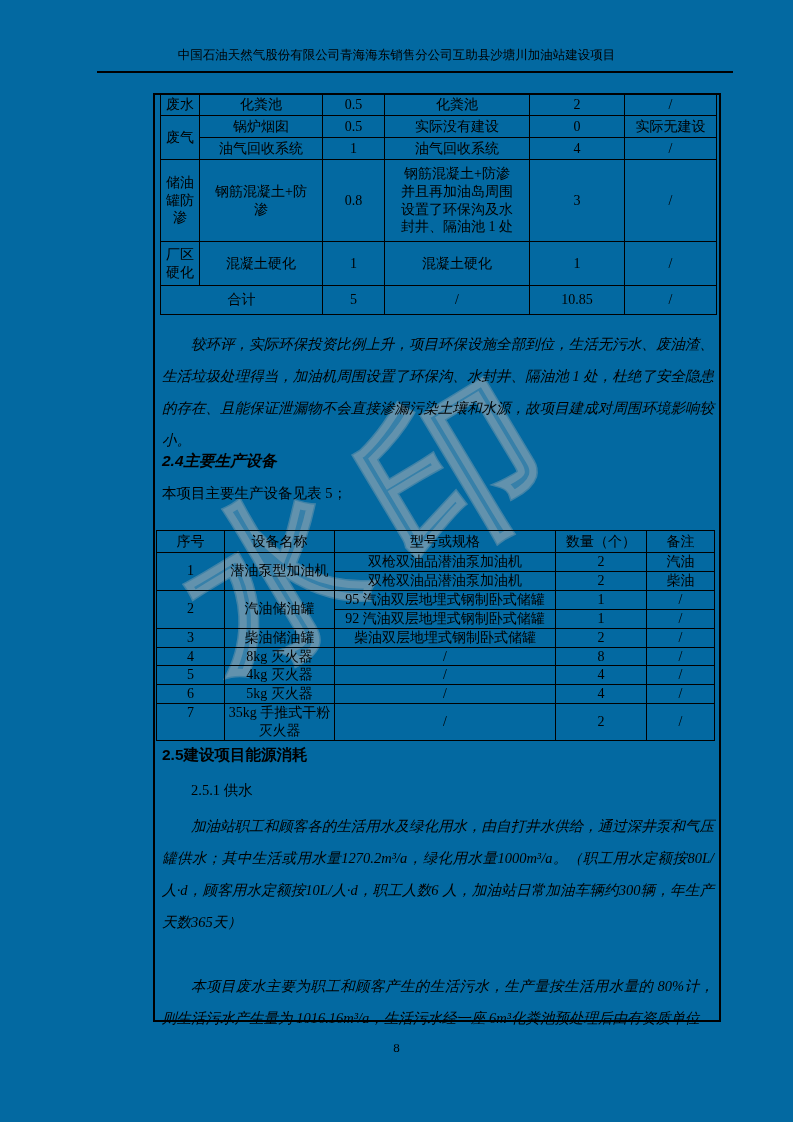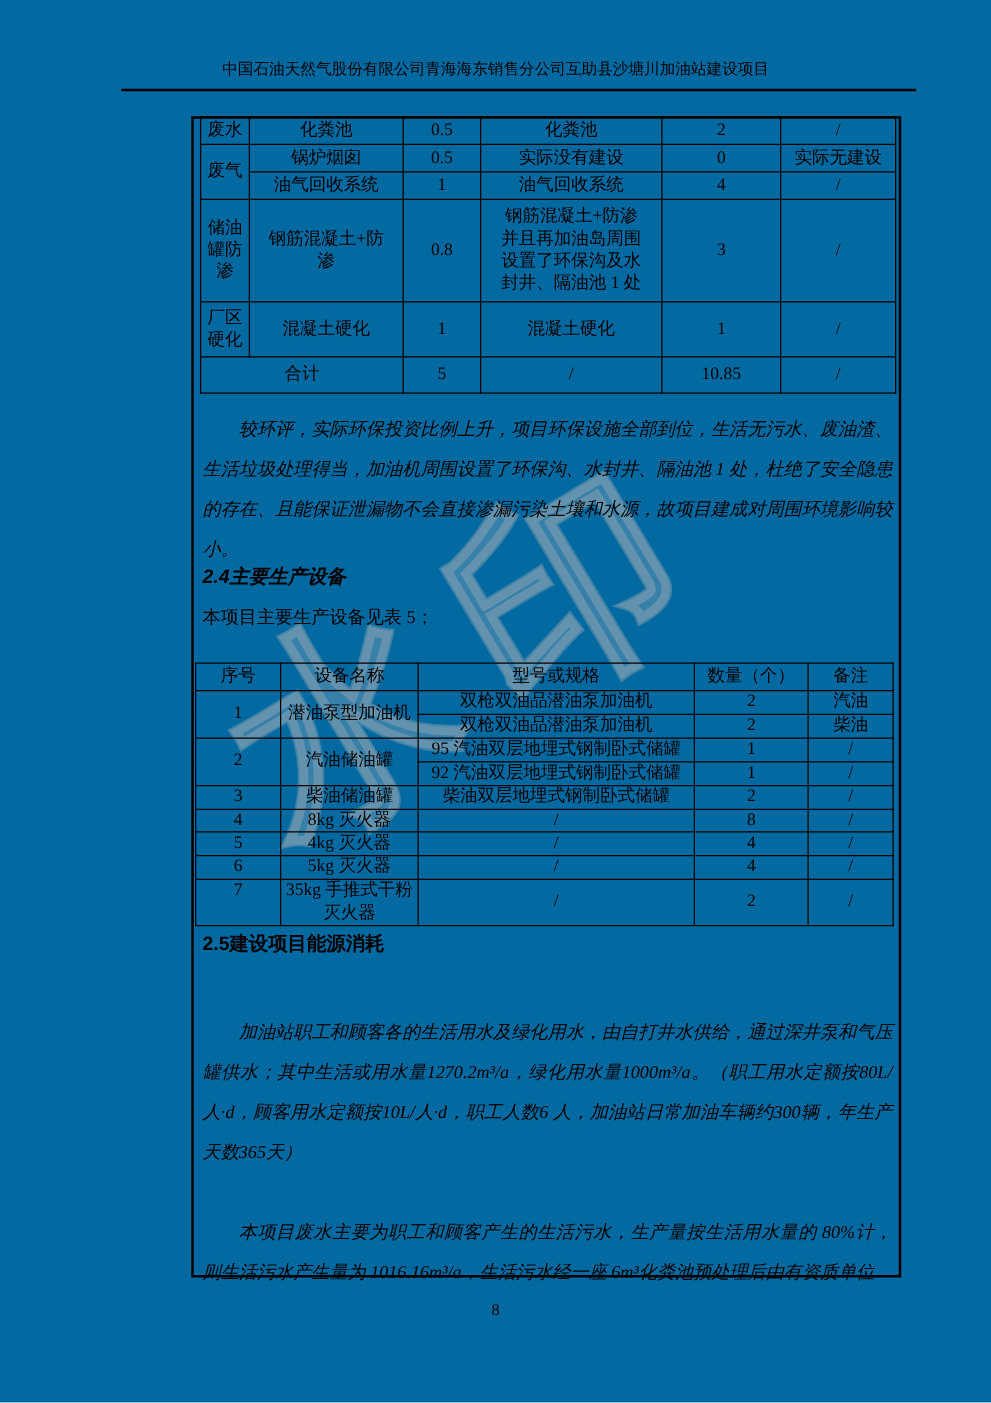--- a/index.html
+++ b/index.html
@@ -194,20 +194,21 @@
         <td>35kg 手推式干粉
 灭火器</td>
         <td>/</td>
         <td>2</td>
         <td>/</td>
       </tr>
     </tbody>
       </table>
 
     <div class="h-sect" style="top:650px;">2.5建设项目能源消耗</div>
+    <div class="sub" style="top:686px;">2.5.1 供水</div>
     <div class="para indent" style="top:715px;">加油站职工和顾客各的生活用水及绿化用水，由自打井水供给，通过深井泵和气压罐供水；其中生活或用水量1270.2m³/a，绿化用水量1000m³/a。（职工用水定额按80L/人·d，顾客用水定额按10L/人·d，职工人数6 人，加油站日常加油车辆约300辆，年生产天数365天）</div>
     <div class="para indent" style="top:875px;">本项目废水主要为职工和顾客产生的生活污水，生产量按生活用水量的 80%计，则生活污水产生量为 1016.16m³/a，生活污水经一座 6m³化粪池预处理后由有资质单位</div>
 
   </div>
 
   <div class="page-num">8</div>
 
 </div>
 
 </body></html>

